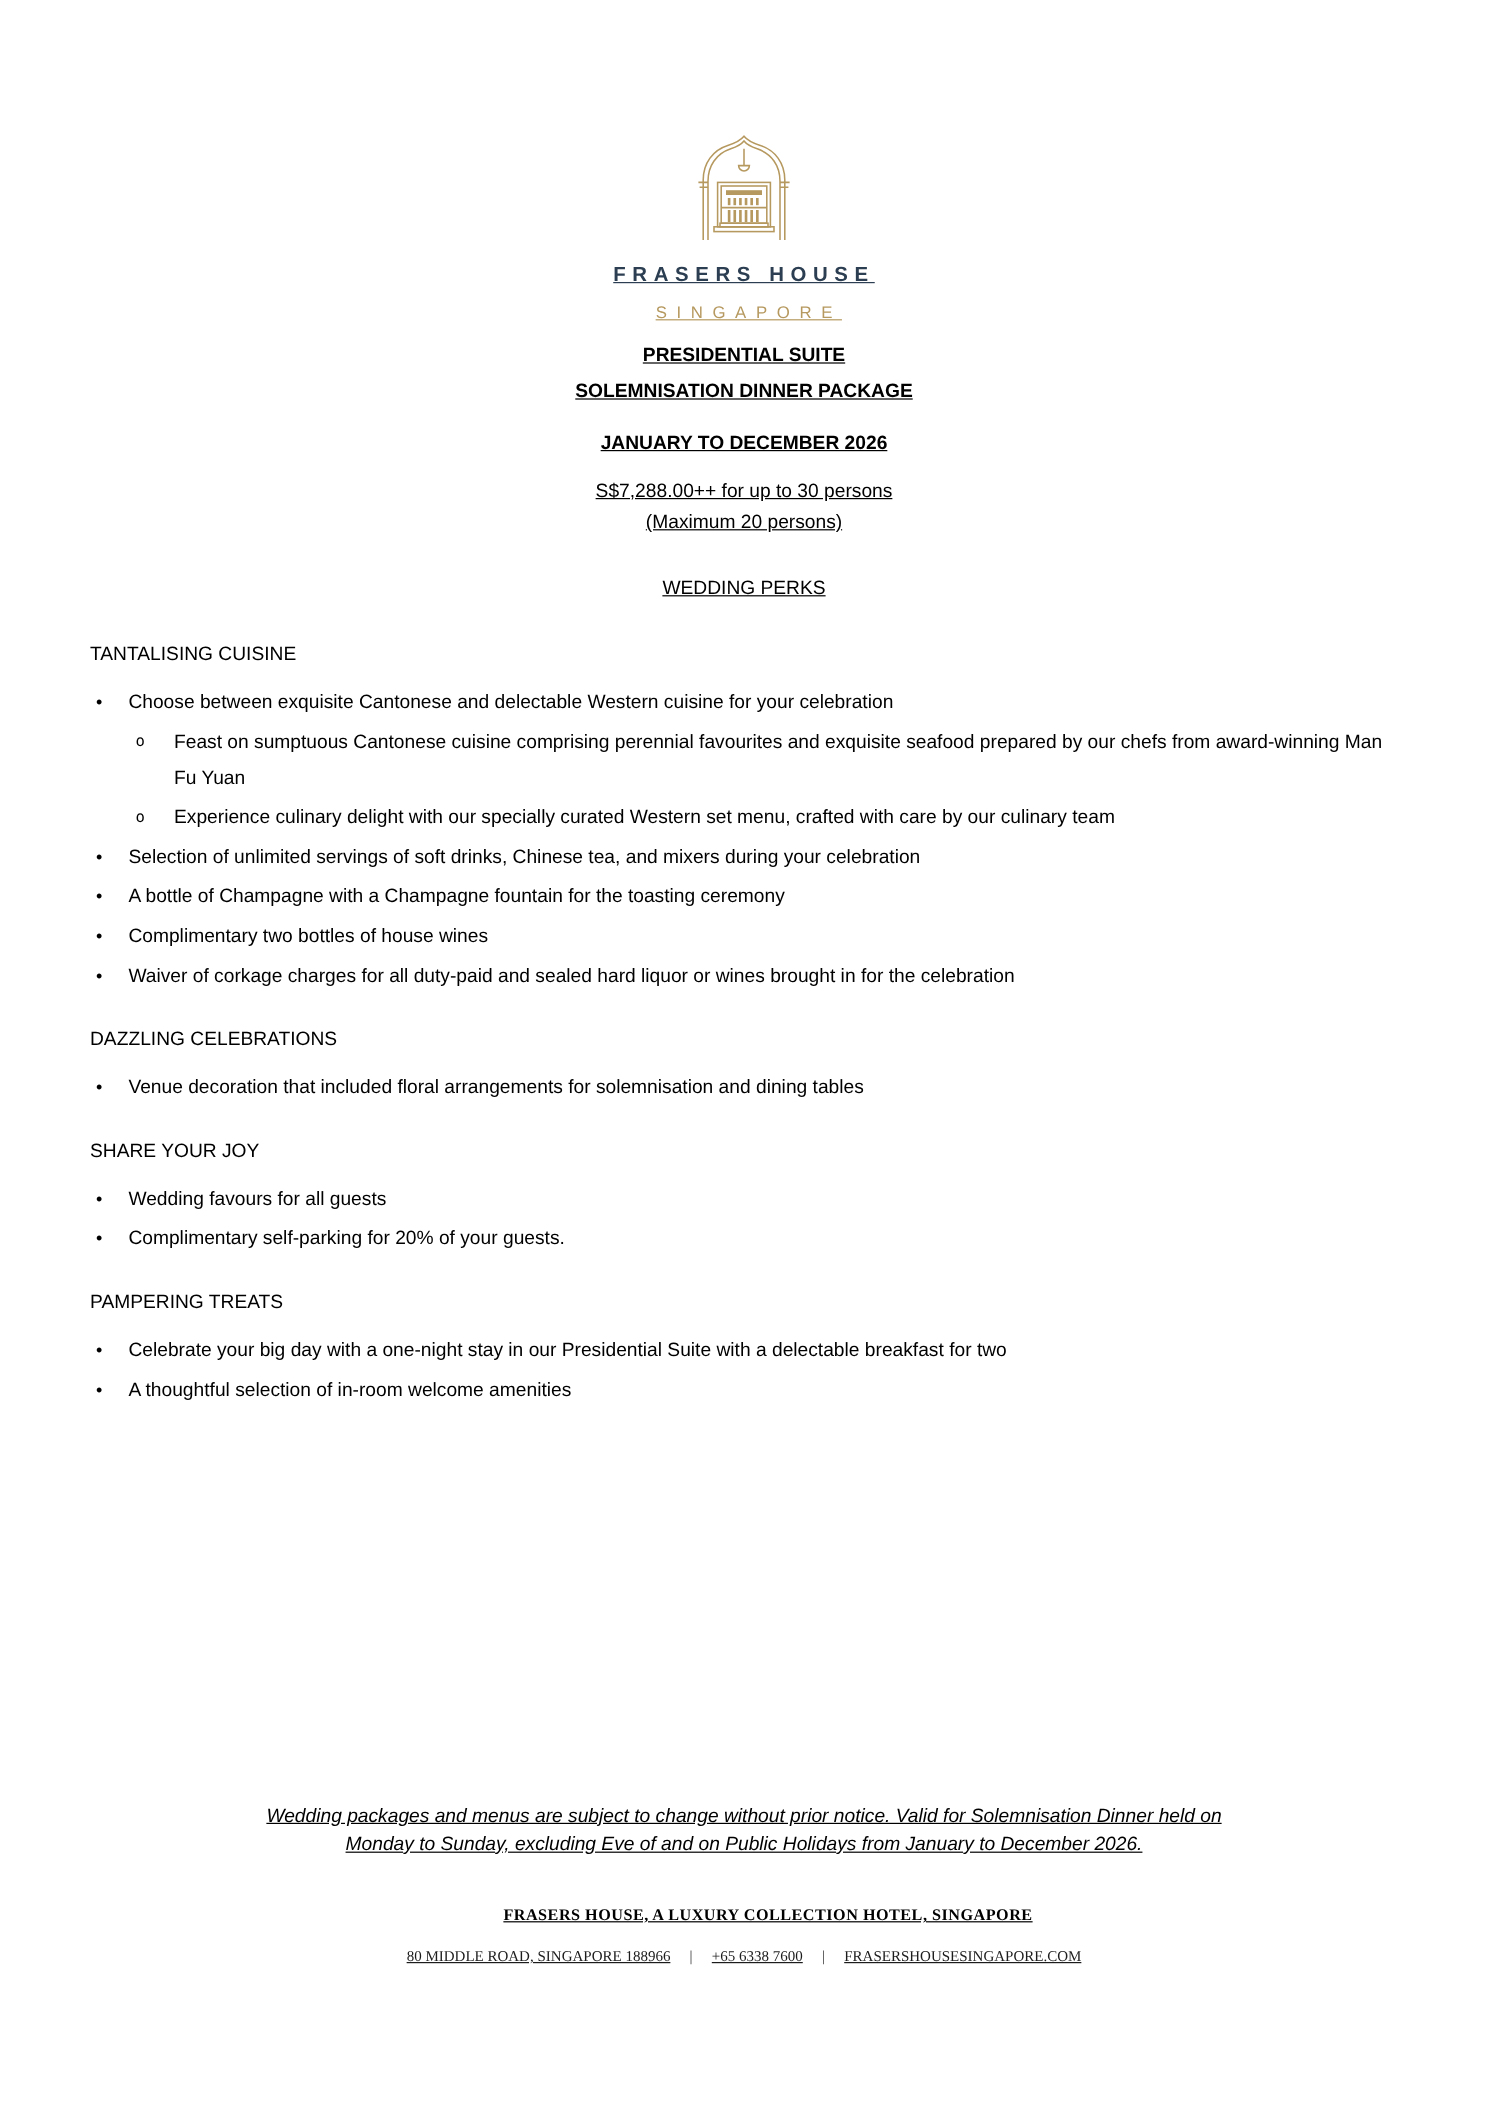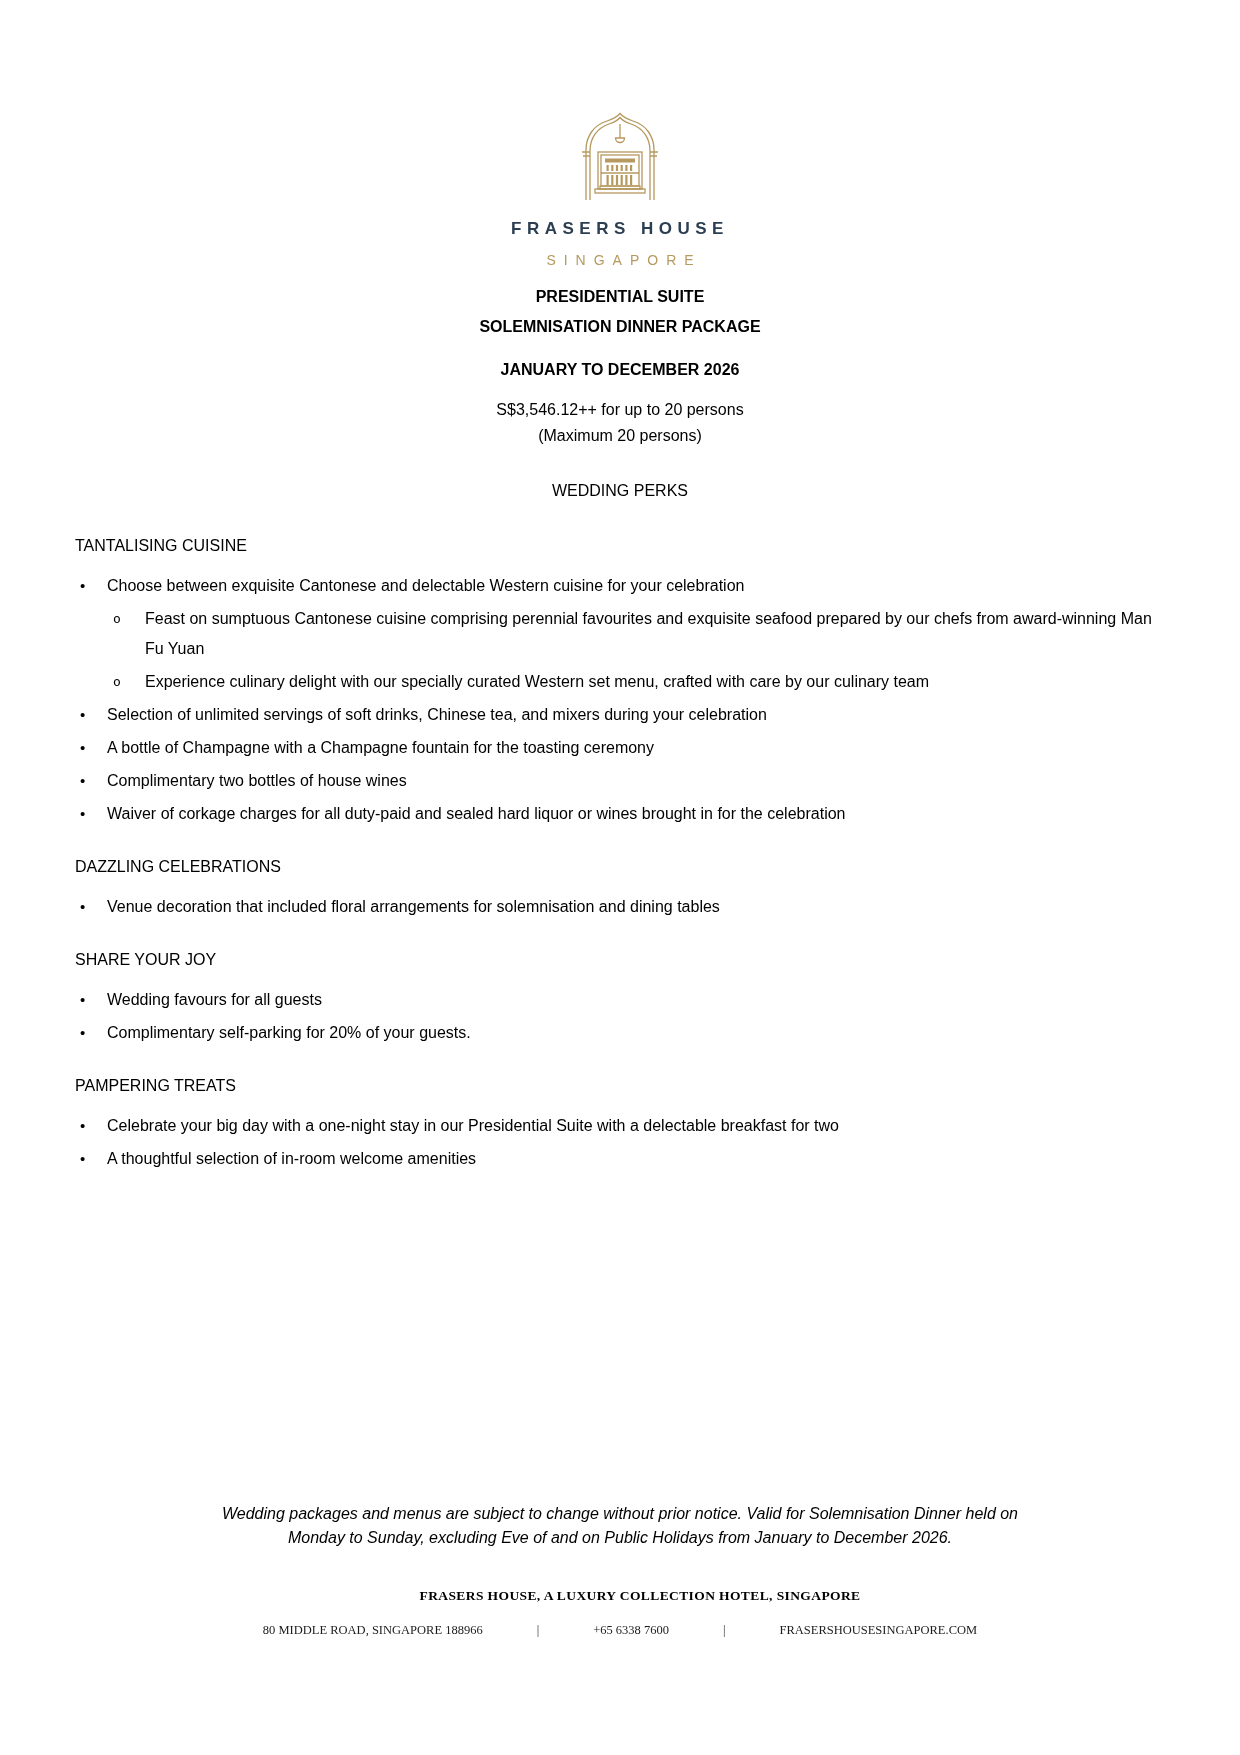--- a/index.html
+++ b/index.html
@@ -4,21 +4,21 @@
 <style>
   html,body { margin:0; padding:0; background:#ffffff; }
   .page {
     position:relative;
     width:1240px; height:1755px;
     background:#ffffff;
     color:#000000;
     font-family:"Liberation Sans", sans-serif;
     overflow:hidden;
   }
-  .cx { position:absolute; left:0; right:0; text-align:center; }
+  .cx { position:absolute; left:0; right:0; text-align:center;text-decoration:underline; }
 
   
   #logo { top:112px; }
   #brand-name {
     top:219px; font-size:17px; font-weight:bold;
     letter-spacing:5.5px; color:#2C3E51;
   }
   #brand-city {
     top:252px; font-size:14px; letter-spacing:8px;
     color:#B6995F; text-indent:8px;
@@ -49,21 +49,21 @@
   .li .txt { flex:1; }
 
   
   #disclaimer { top:1502px; font-style:italic; font-size:16px; line-height:24px; }
   #hotel-line {
     top:1588px; font-family:"Liberation Serif", serif;
     font-weight:bold; font-size:13.5px; letter-spacing:0.4px;margin-left:40px;
   }
   #address-line {
     top:1623px; font-family:"Liberation Serif", serif; font-size:12.5px;
-    display:flex; justify-content:center; align-items:center; gap:54px;
+    display:flex; justify-content:center; align-items:center; gap:16px;
     color:#1c1c1c;
   }
   #address-line .pipe { color:#333333; }
   #tagline {
     top:1666px; font-size:10px; font-weight:bold;
     letter-spacing:2.2px; color:#9B9B9B;
   }
 </style>
 </head>
 <body>
@@ -107,21 +107,21 @@
       <rect x="19" y="74" width="40" height="3"></rect>
       <rect x="14" y="77" width="50" height="4"></rect>
     </svg>
   </div>
   <div id="brand-name" class="cx">FRASERS HOUSE</div>
   <div id="brand-city" class="cx">SINGAPORE</div>
 
   <div id="title1" class="cx doc-bold">PRESIDENTIAL SUITE</div>
   <div id="title2" class="cx doc-bold">SOLEMNISATION DINNER PACKAGE</div>
   <div id="period" class="cx doc-bold">JANUARY TO DECEMBER 2026</div>
-  <div id="price" class="cx doc-reg">S$3,546.12++ for up to 20 persons</div>
+  <div id="price" class="cx doc-reg">S$7,288.00++ for up to 30 persons</div>
   <div id="capacity" class="cx doc-reg">(Maximum 20 persons)</div>
   <div id="perks" class="cx doc-reg">WEDDING PERKS</div>
 
   <div id="sections">
       <div class="section">
         <div class="section-heading">TANTALISING CUISINE</div>
         <div class="li lvl1">
           <span class="marker">•</span>
           <span class="txt">Choose between exquisite Cantonese and delectable Western cuisine for your celebration</span>
         </div>

